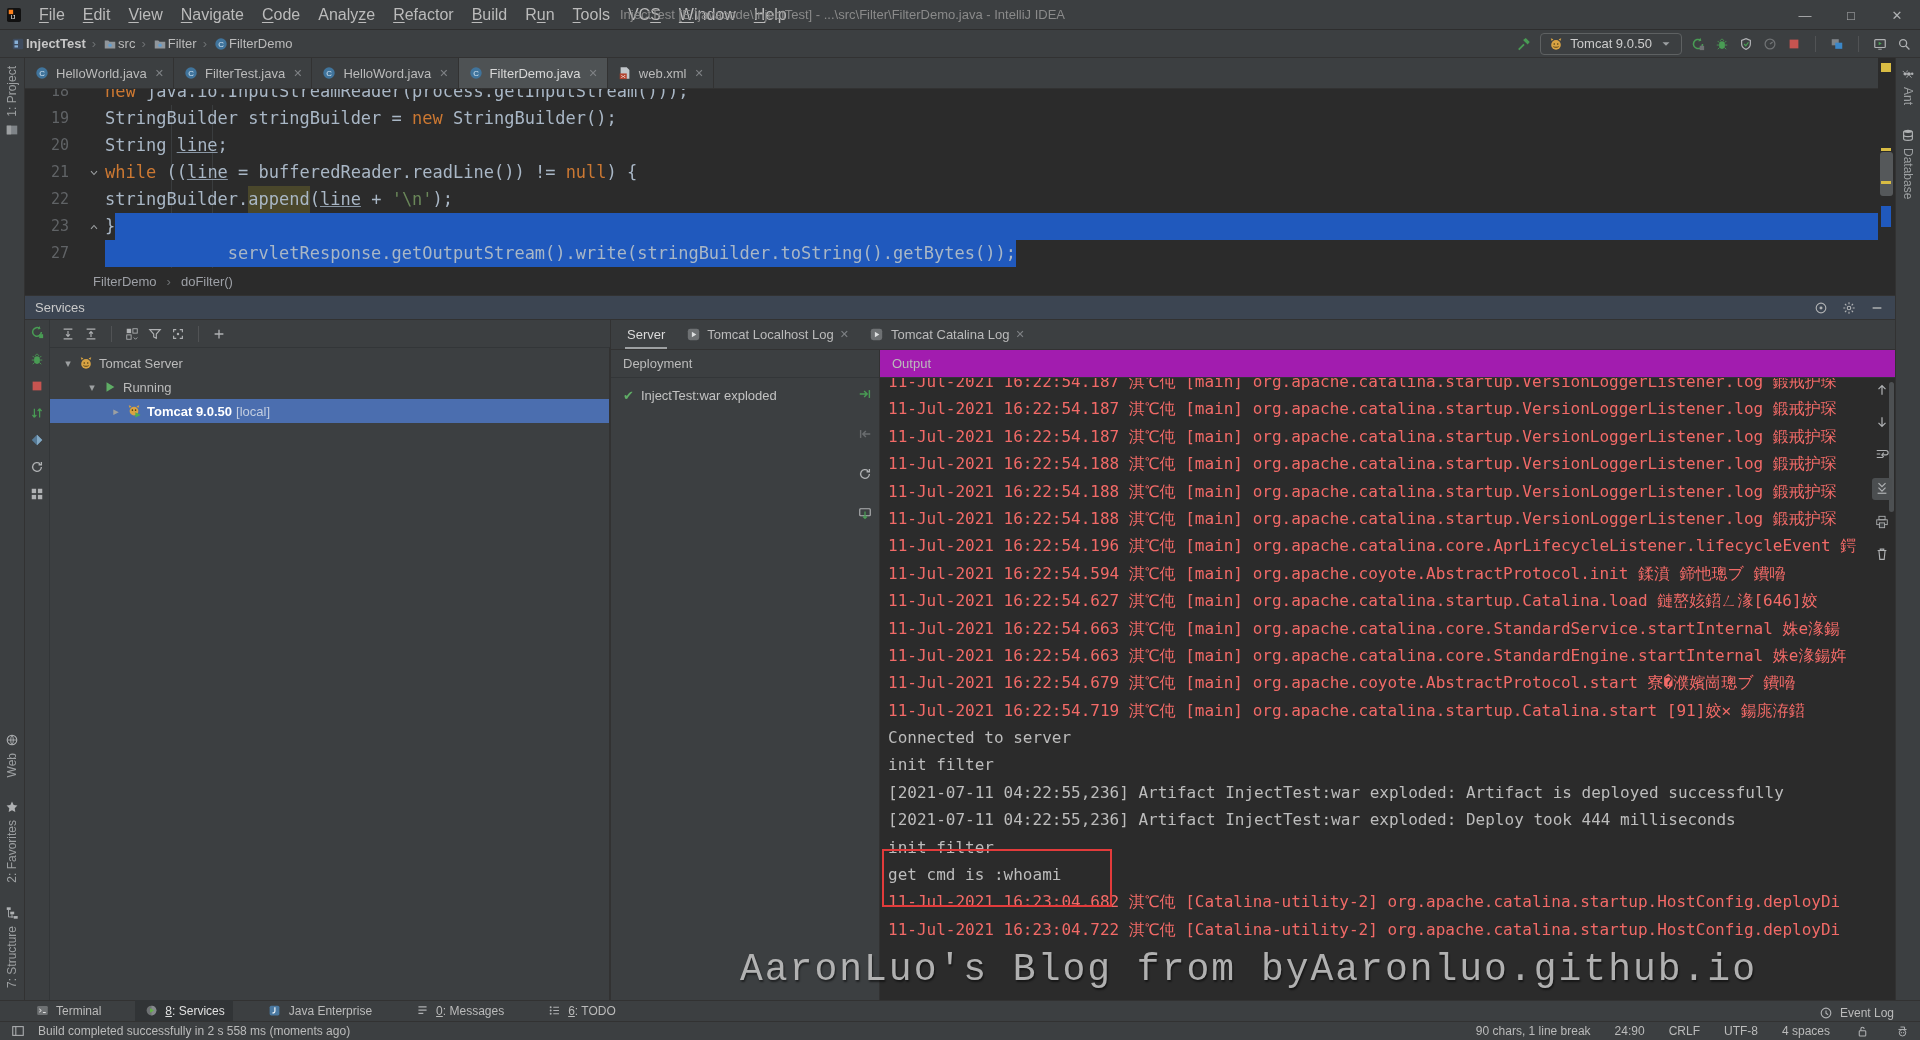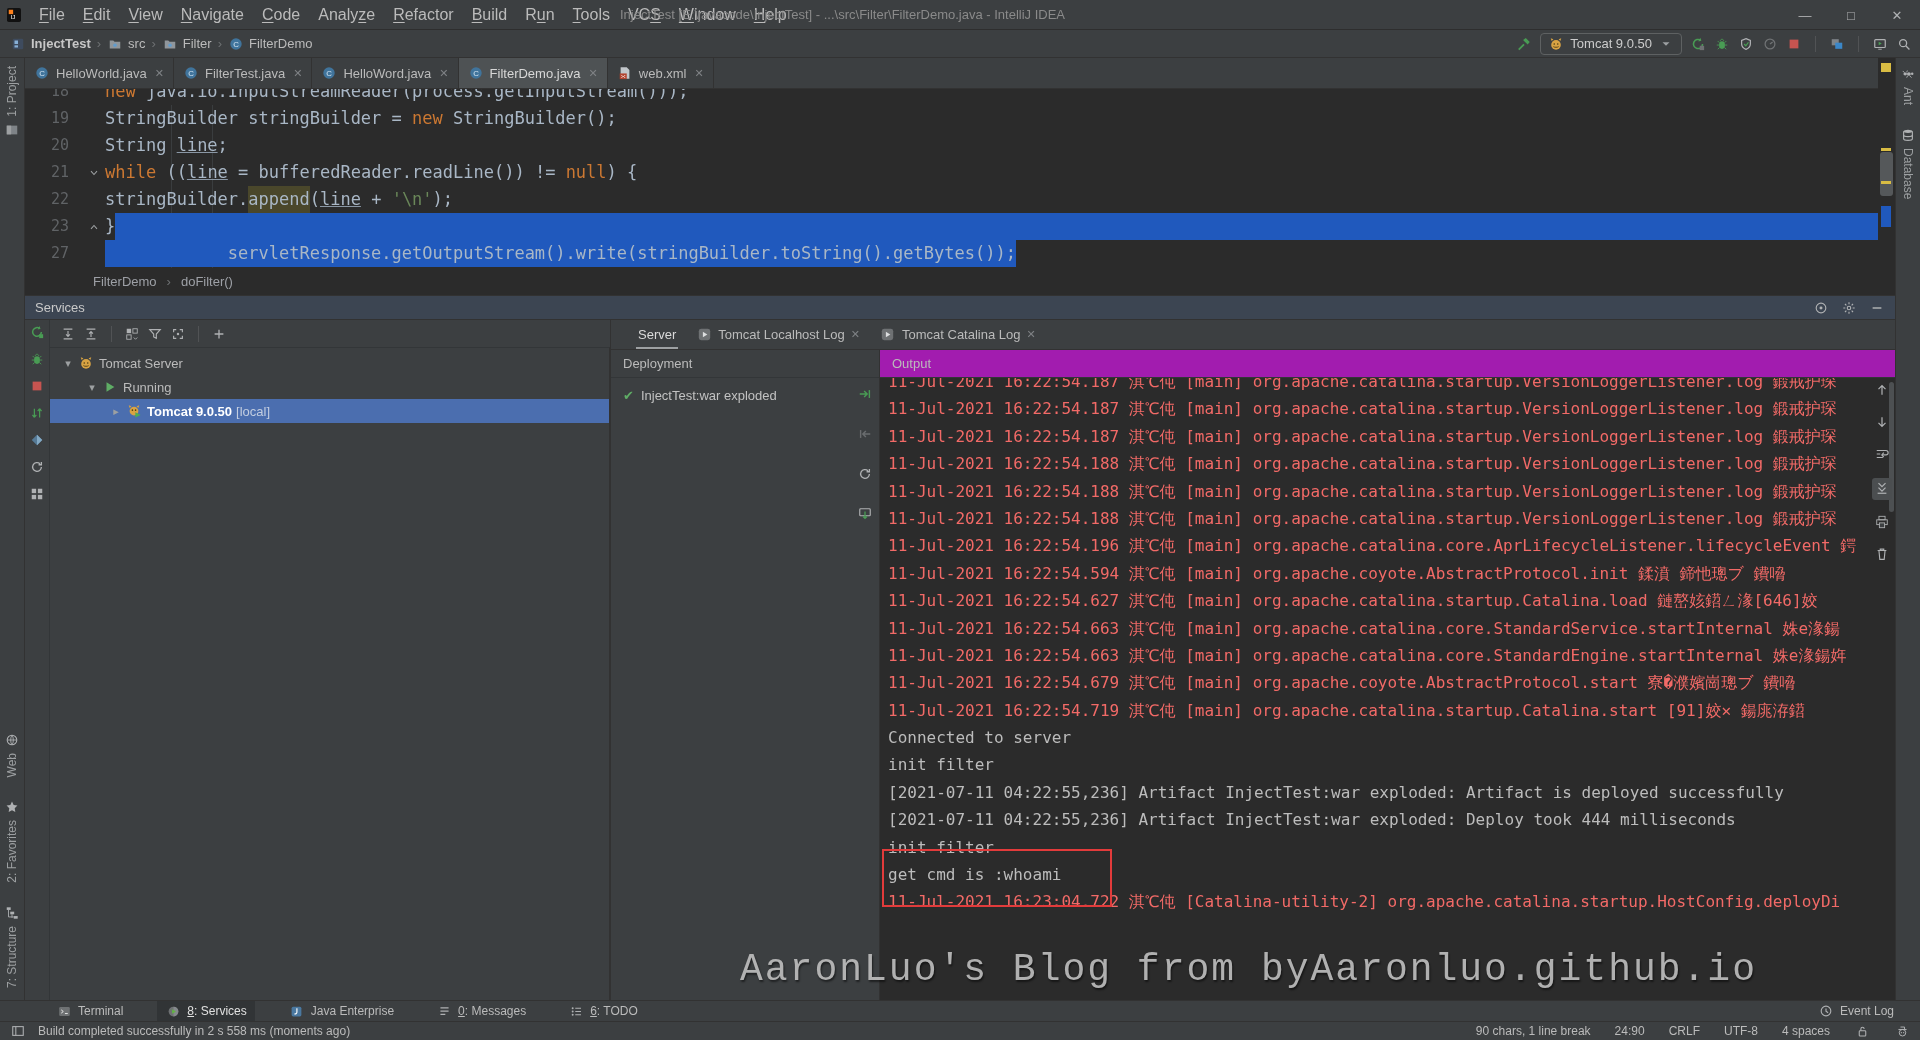--- a/index.html
+++ b/index.html
@@ -15,21 +15,21 @@
   #menubar{display:flex;align-items:center}
   .menu-item{padding:0 9px;font-size:16px;color:#bbb;cursor:default}
   .menu-item u{text-underline-offset:2px}
   #win-title{position:absolute;left:620px;color:#8a8a8a;font-size:13px;white-space:nowrap}
   .win-btns{position:absolute;right:0;top:0;height:30px;display:flex}
   .win-btn{width:46px;height:30px;display:flex;align-items:center;justify-content:center;color:#afb1b3;font-size:13px}
 
   
   #navbar{position:absolute;left:0;top:30px;width:1920px;height:28px;display:flex;align-items:center;background:#3c3f41;border-bottom:1px solid #323232;z-index:29}
   #crumbs{display:flex;align-items:center;padding-left:10px;gap:4px}
-  .crumb{display:flex;align-items:center;gap:5px;color:#bbb;font-size:13px}
+  .crumb{display:flex;align-items:center;color:#bbb;font-size:13px}
   .crumb b{font-weight:bold;color:#c7c7c7}
   .crumb-sep{color:#6d7072;font-size:13px;margin:0 2px}
   #nav-actions{margin-left:auto;display:flex;align-items:center;gap:8px;padding-right:8px}
   #run-config{display:flex;align-items:center;gap:6px;height:22px;border:1px solid #5e6162;border-radius:4px;padding:0 7px;color:#cccccc;font-size:13px}
   .dim{opacity:.45}
 
   
   #left-strip{position:absolute;left:0;top:58px;width:25px;height:942px;background:#3c3f41;border-right:1px solid #323232;z-index:20}
   #right-strip{position:absolute;left:1895px;top:58px;width:25px;height:942px;background:#3c3f41;border-left:1px solid #323232;z-index:20}
   .strip-group{position:absolute;left:0;width:100%;display:flex;flex-direction:column;align-items:center;gap:22px}
@@ -72,21 +72,21 @@
   #svc-toolbar{position:absolute;left:50px;top:320px;width:560px;height:27px;display:flex;align-items:center;gap:7px;padding-left:10px}
   #svc-side{position:absolute;left:25px;top:320px;width:25px;height:680px;border-right:1px solid #333638;display:flex;flex-direction:column;align-items:center;gap:11px;padding-top:4px}
   #svc-tree{position:absolute;left:50px;top:347px;width:560px;height:653px;border-top:1px solid #333638;border-right:1px solid #323232;background:#3c3f41}
   .trow{position:absolute;left:0;width:100%;height:24px;display:flex;align-items:center;font-size:13px;color:#bbb;white-space:nowrap}
   .trow .arrow{width:16px;text-align:center;color:#9da0a2;font-size:11px;flex:none}
   .trow.selected{background:#4b6eaf;color:#e8ecf2}
   .trow b{color:#ffffff}
   .trow .suffix{color:#c2cde0;margin-left:4px}
 
   
-  #run-tabs{position:absolute;left:610px;top:320px;width:1285px;height:30px;background:#3c3f41;border-left:1px solid #323232;border-bottom:1px solid #323232;display:flex;align-items:stretch;padding-left:17px}
+  #run-tabs{position:absolute;left:610px;top:320px;width:1285px;height:30px;background:#3c3f41;border-left:1px solid #323232;border-bottom:1px solid #323232;display:flex;align-items:stretch;padding-left:6px}
   .rtab{position:relative;display:flex;align-items:center;gap:6px;padding:0 10px;color:#bbb;font-size:13px}
   .rtab.active{color:#dadada}
   .rtab.active:after{content:"";position:absolute;left:8px;right:8px;bottom:0;height:2px;background:#9da0a2}
   .rtab .x{color:#7f8285;font-size:11px}
   .rtab .ic svg{width:13px;height:13px}
 
   #deploy-panel{position:absolute;left:610px;top:350px;width:270px;height:650px;background:#3c3f41;border-left:1px solid #323232;border-right:1px solid #323232}
   .subheader{height:28px;display:flex;align-items:center;padding:0 12px;color:#bbb;font-size:13px;border-bottom:1px solid #333638;background:#3c3f41}
   #deploy-item{display:flex;align-items:center;gap:7px;padding:10px 0 0 12px;color:#c2c2c2;font-size:13px}
   #deploy-item .ok{color:#5fad65;font-size:13px}
@@ -100,21 +100,21 @@
   .lg.err{color:#f26a67}
   #redbox{position:absolute;left:2px;top:499px;width:230px;height:58px;border:2px solid #e23b3b;z-index:12}
   #out-thumb{position:absolute;right:1px;top:32px;width:5px;height:130px;background:#4d5052;border-radius:3px}
   #out-icons{position:absolute;left:1869px;top:382px;width:26px;display:flex;flex-direction:column;align-items:center;gap:14px;z-index:14}
   #out-icons .wrapbg{background:#4b4e50;border-radius:3px;padding:2px}
 
   
   #watermark{position:absolute;left:740px;top:948px;font-family:"Liberation Mono",monospace;font-size:38px;letter-spacing:2px;color:#bcbcbc;opacity:.92;white-space:nowrap;z-index:40;text-shadow:1px 2px 2px rgba(0,0,0,.55)}
 
   
-  #bottombar{position:absolute;left:0;top:1000px;width:1920px;height:21px;background:#3c3f41;border-top:1px solid #323232;display:flex;align-items:center;padding-left:48px;gap:16px;z-index:25}
+  #bottombar{position:absolute;left:0;top:1000px;width:1920px;height:21px;background:#3c3f41;border-top:1px solid #323232;display:flex;align-items:flex-end;padding-left:26px;gap:16px;z-index:25}
   .bb-item{display:flex;align-items:center;gap:6px;font-size:12px;color:#bbb;height:21px;padding:0 8px}
   .bb-item.active{background:#313436;color:#e0e0e0}
   .bb-item .ic svg{width:13px;height:13px}
   #event-log{margin-left:auto;margin-right:26px;display:flex;align-items:center;gap:6px;font-size:12px;color:#bbb}
 
   
   #statusbar{position:absolute;left:0;top:1021px;width:1920px;height:19px;background:#3c3f41;border-top:1px solid #323232;display:flex;align-items:center;padding:0 10px;font-size:12px;color:#bbb;z-index:25}
   #status-msg{margin-left:12px}
   #status-right{margin-left:auto;display:flex;align-items:center;gap:24px}
   #status-right .ic svg{width:13px;height:13px}
@@ -651,20 +651,21 @@
           <div class="lg err">11-Jul-2021 16:22:54.663 淇℃伅 [main] org.apache.catalina.core.StandardService.startInternal 姝e湪鍚</div>
           <div class="lg err">11-Jul-2021 16:22:54.663 淇℃伅 [main] org.apache.catalina.core.StandardEngine.startInternal 姝e湪鍚姩</div>
           <div class="lg err">11-Jul-2021 16:22:54.679 淇℃伅 [main] org.apache.coyote.AbstractProtocol.start 寮�濮嬪崗璁ブ 鐨嗋</div>
           <div class="lg err">11-Jul-2021 16:22:54.719 淇℃伅 [main] org.apache.catalina.startup.Catalina.start [91]姣✕ 鍚庣洊鍣</div>
           <div class="lg">Connected to server</div>
           <div class="lg">init filter</div>
           <div class="lg">[2021-07-11 04:22:55,236] Artifact InjectTest:war exploded: Artifact is deployed successfully</div>
           <div class="lg">[2021-07-11 04:22:55,236] Artifact InjectTest:war exploded: Deploy took 444 milliseconds</div>
           <div class="lg">init filter</div>
           <div class="lg">get cmd is :whoami</div>
+          <div class="lg err">11-Jul-2021 16:23:04.682 淇℃伅 [Catalina-utility-2] org.apache.catalina.startup.HostConfig.deployDi</div>
           <div class="lg err">11-Jul-2021 16:23:04.722 淇℃伅 [Catalina-utility-2] org.apache.catalina.startup.HostConfig.deployDi</div>
         </div>
     </div>
     <div id="redbox"></div>
     <div id="out-thumb"></div>
   </div>
   <div id="out-icons">
       <span class=""><span class="ic">
           <svg viewBox="0 0 16 16">
             <path d="M8 13.5V3M4 7l4-4 4 4" fill="none" stroke="#afb1b3" stroke-width="1.4"></path>

